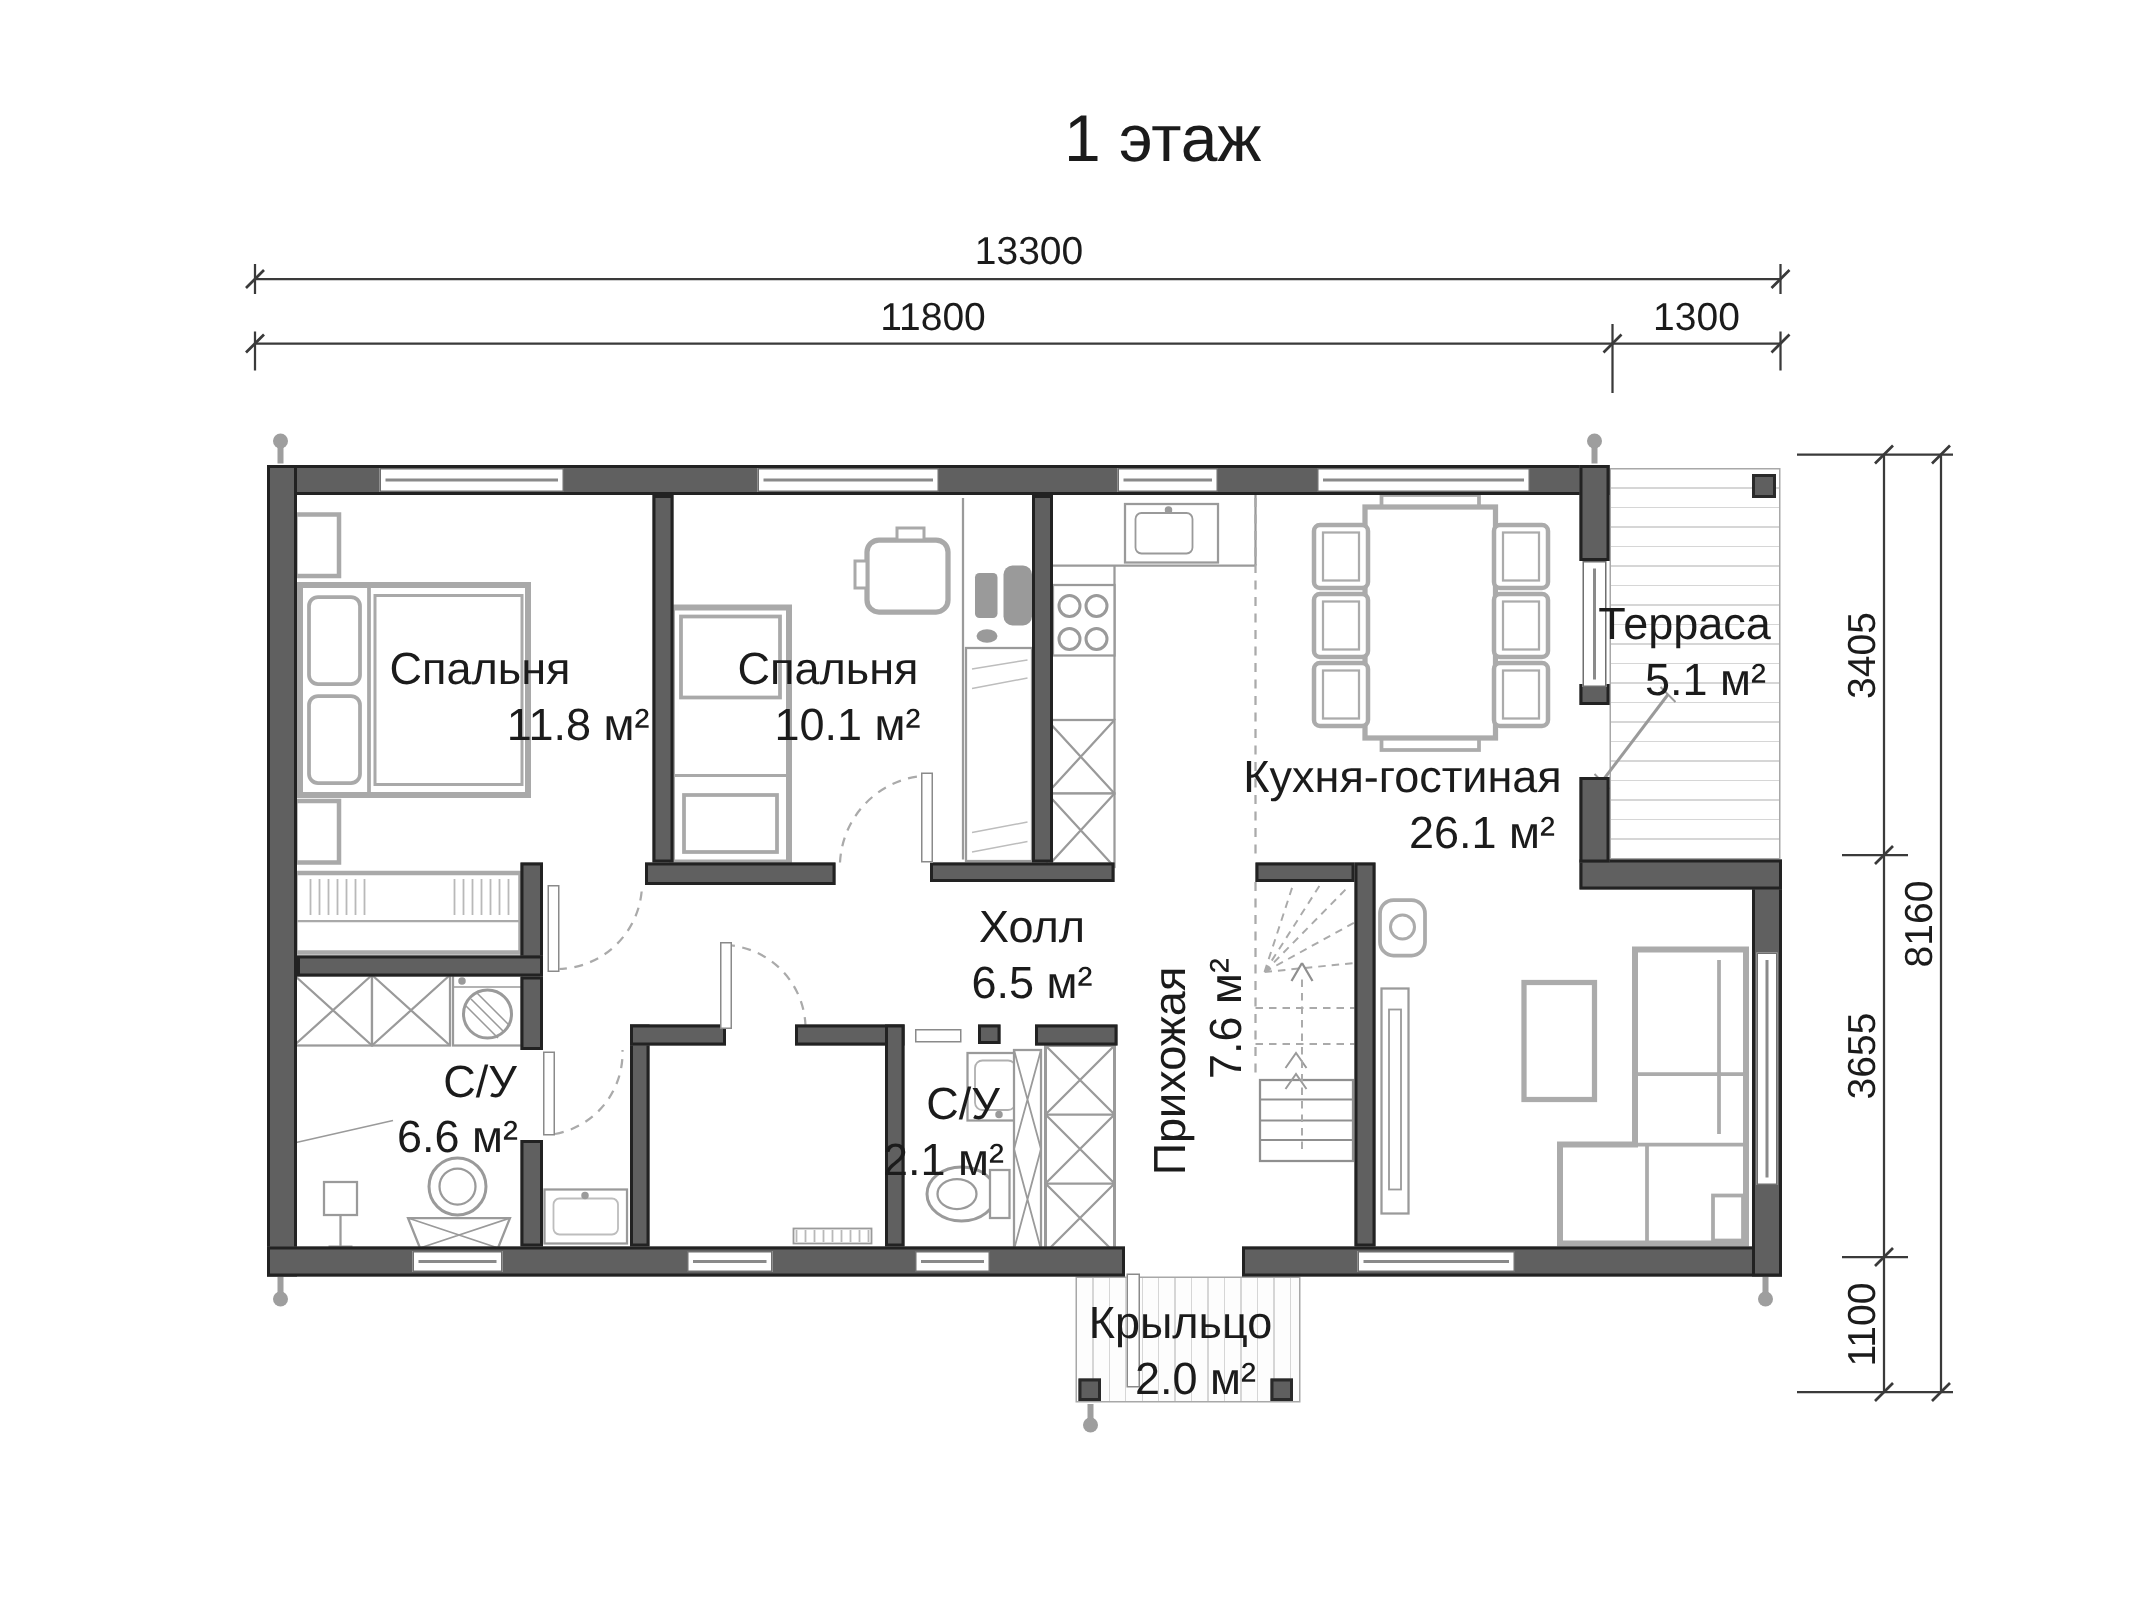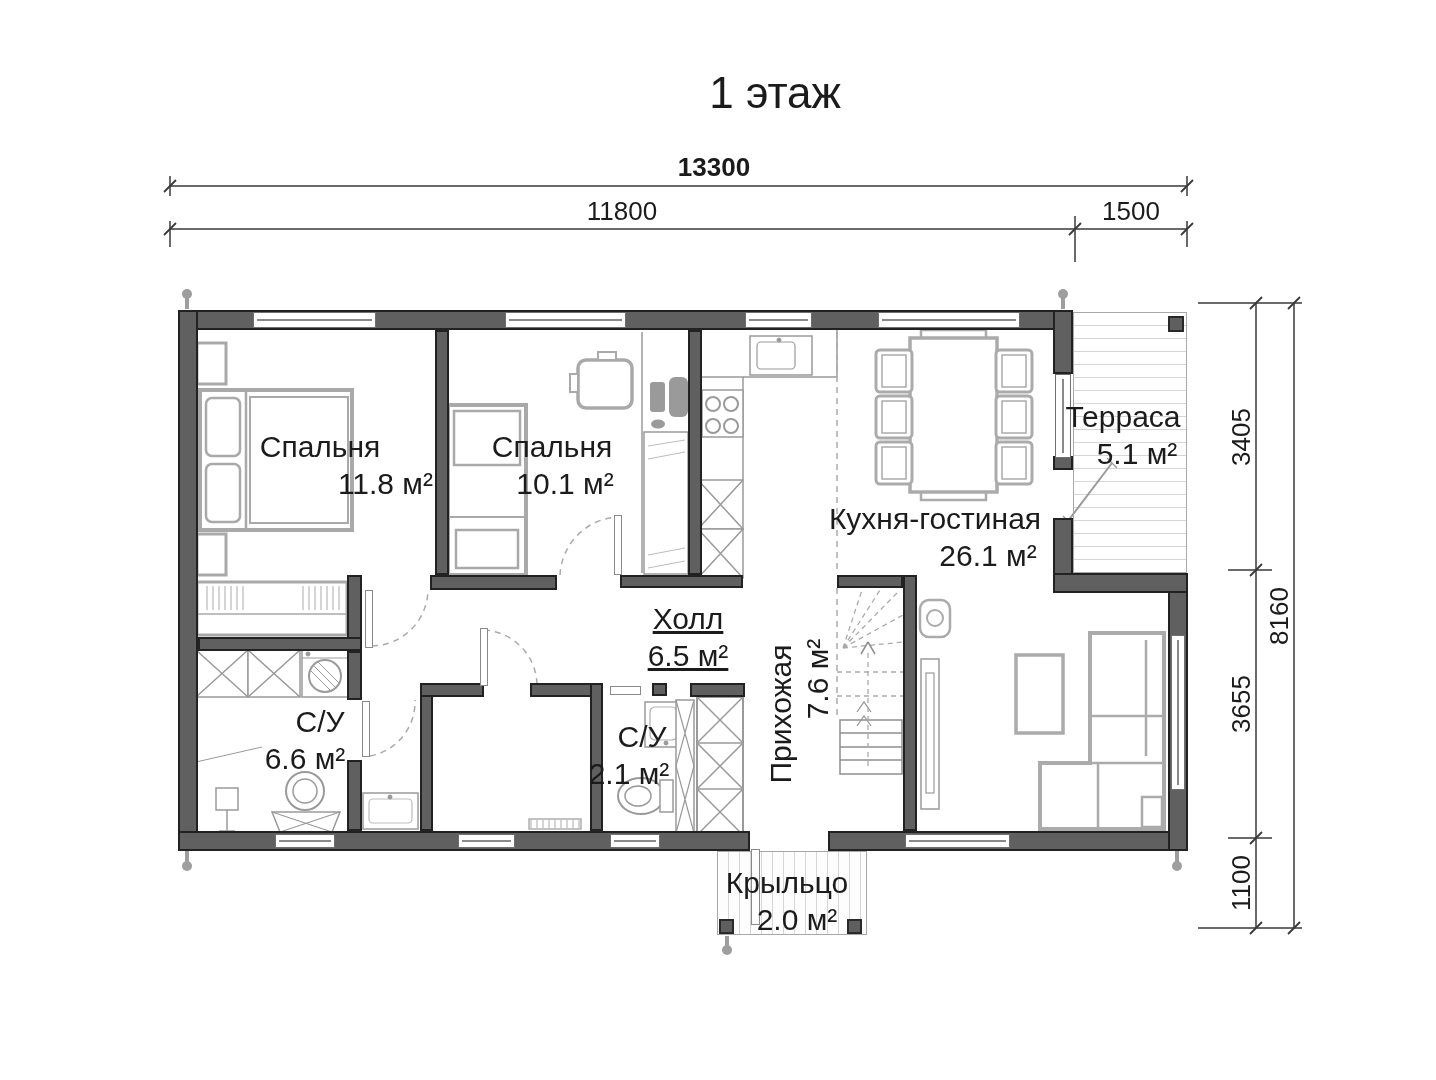--- a/index.html
+++ b/index.html
@@ -250,23 +250,23 @@
   <div class="win v" style="left:1171px;top:635px;width:14px;height:155px;"></div>
   <div class="win v" style="left:1055px;top:374px;width:16px;height:84px;"></div>
 
   <div class="leaf" style="left:365px;top:590px;width:8px;height:58px;"></div>
   <div class="leaf" style="left:614px;top:515px;width:8px;height:60px;"></div>
   <div class="leaf" style="left:362px;top:701px;width:8px;height:56px;"></div>
   <div class="leaf" style="left:480px;top:628px;width:8px;height:58px;"></div>
   <div class="leaf" style="left:610px;top:686px;width:31px;height:9px;"></div>
   <div class="leaf" style="left:751px;top:849px;width:9px;height:76px;"></div>
 
-  <div class="dim" style="left:654px;top:152px;width:120px;font-weight:bold;">13300</div>
+  <div class="dim" style="left:626px;top:152px;width:120px;">13300</div>
   <div class="dim" style="left:562px;top:196px;width:120px;">11800</div>
-  <div class="dim" style="left:1071px;top:196px;width:120px;">1500</div>
+  <div class="dim" style="left:1071px;top:196px;width:120px;">1300</div>
   <div class="dim rot" style="left:1185px;top:423px;width:110px;height:28px;">3405</div>
   <div class="dim rot" style="left:1185px;top:690px;width:110px;height:28px;">3655</div>
   <div class="dim rot" style="left:1185px;top:869px;width:110px;height:28px;">1100</div>
   <div class="dim rot" style="left:1223px;top:602px;width:110px;height:28px;">8160</div>
 
   <div class="lbl" style="left:225px;top:428px;width:190px;">
     <span>Спальня</span>
     <span style="transform:translateX(18px);text-align:right;">11.8 м²</span>
   </div>
   <div class="lbl" style="left:457px;top:428px;width:190px;">
@@ -274,21 +274,21 @@
     <span style="transform:translateX(13px);">10.1 м²</span>
   </div>
   <div class="lbl" style="left:810px;top:500px;width:250px;">
     <span>Кухня-гостиная</span>
     <span style="transform:translateX(53px);">26.1 м²</span>
   </div>
   <div class="lbl" style="left:1053px;top:398px;width:140px;">
     <span>Терраса</span>
     <span style="transform:translateX(14px);">5.1 м²</span>
   </div>
-  <div class="lbl" style="left:613px;top:600px;width:150px;text-decoration:underline;">
+  <div class="lbl" style="left:613px;top:600px;width:150px;">
     <span>Холл</span>
     <span>6.5 м²</span>
   </div>
   <div class="plabel rot" style="left:709px;top:652px;width:180px;height:124px;">
     <span>Прихожая</span>
     <span style="transform:translateX(35px);">7.6 м²</span>
   </div>
   <div class="lbl" style="left:245px;top:703px;width:150px;">
     <span>С/У</span>
     <span style="transform:translateX(-15px);">6.6 м²</span>

